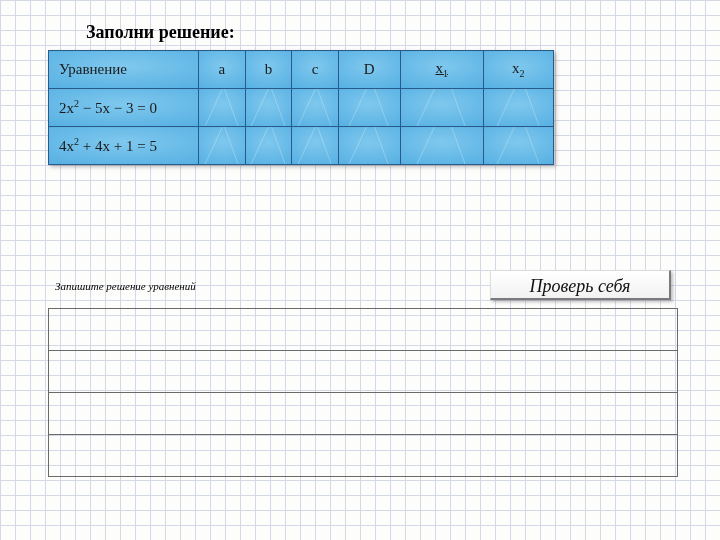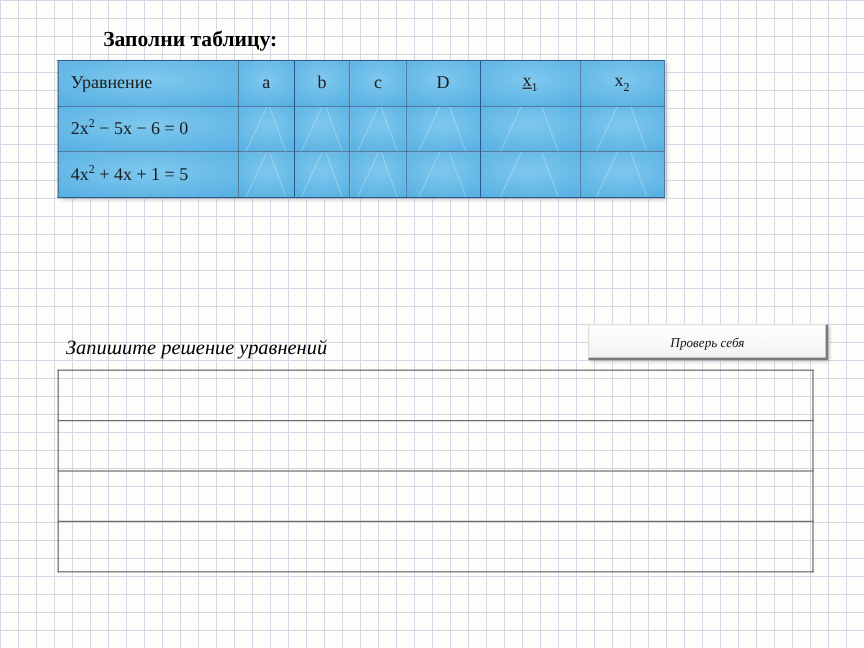--- a/index.html
+++ b/index.html
@@ -55,33 +55,33 @@
     background: rgba(255,255,255,0.25);
     width:1px; height:200%;
     top:-50%;
   }
   .main-table td.blank::before { left:30%; transform:rotate(25deg);}
   .main-table td.blank::after { left:70%; transform:rotate(-20deg);}
   .subtitle {
     position: absolute;
     top: 280px;
     left: 55px;
-    font-size: 17px;
+    font-size: 11px;
     font-style: italic;
     color: #000;
   }
   .check-btn {
     position: absolute;
     top: 270px;
     left: 490px;
-    width: 200px;
+    width: 181px;
     height: 30px;
     line-height: 30px;
     text-align: center;
-    font-size: 11px;
+    font-size: 18px;
     font-style: italic;
     color: #111;
     background: linear-gradient(to bottom, #ffffff 0%, #f2f2f2 100%);
     border-top: 1px solid #ddd;
     border-left: 1px solid #ddd;
     border-right: 2px solid #7a7a7a;
     border-bottom: 2px solid #7a7a7a;
     box-shadow: 2px 2px 3px rgba(0,0,0,0.25);
     cursor: pointer;
   }
@@ -94,35 +94,35 @@
   }
   .answer-table td {
     border: 1px solid #6a6a6a;
     height: 42px;
     background: transparent;
   }
 </style>
 </head>
 <body>
 
-<div class="title">Заполни таблицу:</div>
+<div class="title">Заполни решение:</div>
 
 <table class="main-table">
   <tbody>
       <tr>
     <th class="eq-col">Уравнение</th>
     <th class="abc-col">a</th>
     <th class="abc-col">b</th>
     <th class="abc-col">c</th>
     <th class="d-col">D</th>
     <th class="x-col"><span>x</span><span class="sub">1</span></th>
     <th class="x2-col"><span>x</span><span class="sub">2</span></th>
   </tr>
   <tr>
-    <td class="eq-col"><span>2x</span><span class="sup">2</span><span> − 5x − 6 = 0</span></td>
+    <td class="eq-col"><span>2x</span><span class="sup">2</span><span> − 5x − 3 = 0</span></td>
     <td class="blank"></td>
     <td class="blank"></td>
     <td class="blank"></td>
     <td class="blank"></td>
     <td class="blank"></td>
     <td class="blank"></td>
   </tr>
   <tr>
     <td class="eq-col"><span>4x</span><span class="sup">2</span><span> + 4x + 1 = 5</span></td>
     <td class="blank"></td>

